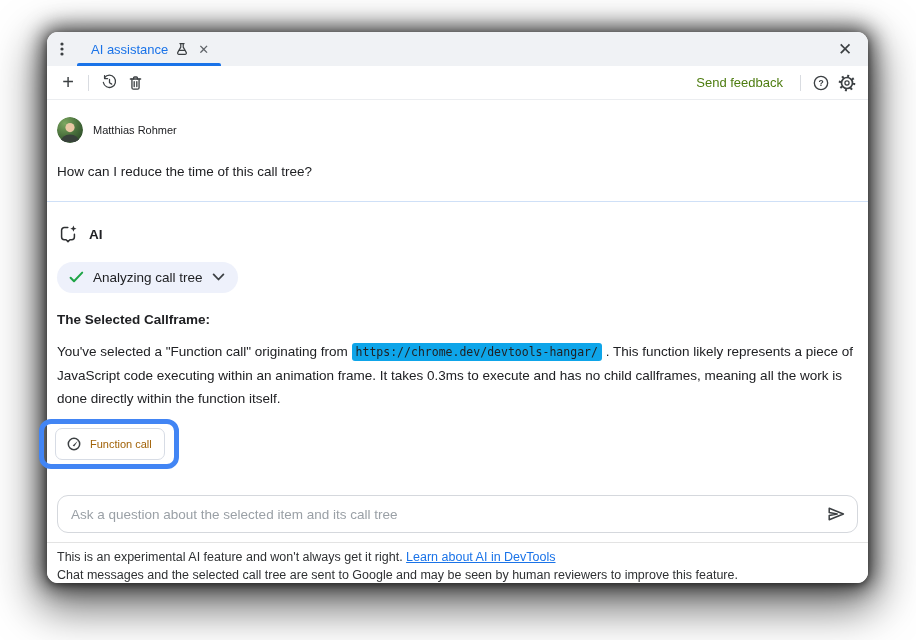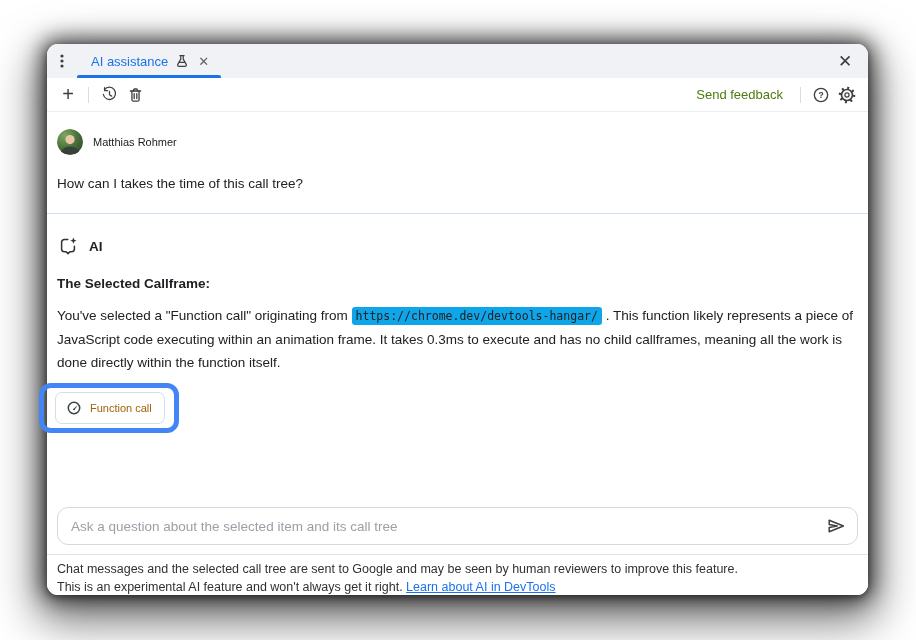--- a/index.html
+++ b/index.html
@@ -3,21 +3,21 @@
 <meta charset="utf-8">
 <style>
   html,body{margin:0;padding:0;}
   body{
     width:916px;height:640px;position:relative;overflow:hidden;
     background:#ffffff;
     font-family:"Liberation Sans", sans-serif;
     -webkit-font-smoothing:antialiased;
   }
   .window{
-    position:absolute;left:47px;top:44px;width:821px;height:551px;
+    position:absolute;left:47px;top:32px;width:821px;height:551px;
     background:#fff;border-radius:11px;
     box-shadow:0 0 20px 5px rgba(0,0,0,.62), 0 16px 44px 10px rgba(0,0,0,.55), 0 2px 6px rgba(0,0,0,.4);
   }
   
   .tabbar{
     height:34px;background:#f0f2f5;border-radius:11px 11px 0 0;
     display:flex;align-items:stretch;position:relative;
   }
   .overflow-btn{width:30px;display:flex;align-items:center;justify-content:center;color:#3c4043;cursor:pointer;}
   .tab{display:flex;align-items:center;gap:7px;padding:0 12px;font-size:13px;color:#3c4043;position:relative;cursor:pointer;}
@@ -171,34 +171,43 @@
           <g clip-path="url(#avclip)">
             <rect width="26" height="26" fill="url(#avbg)"></rect>
             <circle cx="13" cy="10.6" r="4.6" fill="#e9c8a4"></circle>
             <path d="M3.5 25a9.5 7.6 0 0 1 19 0z" fill="#37413a"></path>
           </g>
         </svg>
       </div>
       <div class="user-name">Matthias Rohmer</div>
     </div>
 
-    <div class="question">How can I takes the time of this call tree?</div>
+    <div class="question">How can I reduce the time of this call tree?</div>
 
     <div class="section-divider"></div>
 
     <div class="ai-row">
       <div class="ai-badge">
         <svg width="20" height="20" viewBox="0 0 20 20">
           <path d="M9.8 3.6H6.3A2.7 2.7 0 0 0 3.6 6.3v6.8a2.7 2.7 0 0 0 2.7 2.7h1.8l1.9 1.8 1.9-1.8h1.8a2.7 2.7 0 0 0 2.7-2.7V10.2" fill="none" stroke="currentColor" stroke-width="1.5" stroke-linecap="round" stroke-linejoin="round"></path>
           <path d="M15.4 1.6l.9 2.2 2.2.9-2.2.9-.9 2.2-.9-2.2-2.2-.9 2.2-.9z" fill="currentColor"></path>
         </svg>
       </div>
       <div class="ai-name">AI</div>
     </div>
 
+    <div class="status-chip">
+      <svg width="15" height="13" viewBox="0 0 15 13">
+        <path d="M1.6 6.8l3.4 3.4L13.2 1.6" fill="none" stroke="#1ea446" stroke-width="2" stroke-linecap="round" stroke-linejoin="round"></path>
+      </svg>
+      <span class="label">Analyzing call tree</span>
+      <svg width="13" height="9" viewBox="0 0 13 9">
+        <path d="M1.6 1.4l4.9 5.1 4.9-5.1" fill="none" stroke="#3c4043" stroke-width="1.8" stroke-linecap="round" stroke-linejoin="round"></path>
+      </svg>
+    </div>
 
 
     <div class="h1">The Selected Callframe:</div>
 
     <div class="p2"><span>You've selected a "Function call" originating from </span><span class="code">https://chrome.dev/devtools-hangar/</span><span> . This function likely represents a piece of JavaScript code executing within an animation frame. It takes 0.3ms to execute and has no child callframes, meaning all the work is done directly within the function itself.</span></div>
 
     <div class="fc-annotation">
       <div class="fc-chip">
         <svg width="16" height="16" viewBox="0 0 16 16">
           <circle cx="8" cy="8" r="5.7" fill="none" stroke="#3c4043" stroke-width="1.5"></circle>
@@ -213,17 +222,17 @@
   <div class="input-row">
     <input class="chat-input" type="text" placeholder="Ask a question about the selected item and its call tree" style="">
     <div class="send-btn">
       <svg width="20" height="20" viewBox="0 0 20 20">
         <path d="M3.2 15.8v-4.2l8-1.6-8-1.6V4.2L17.4 10z" fill="none" stroke="currentColor" stroke-width="1.5" stroke-linejoin="round"></path>
       </svg>
     </div>
   </div>
 
   <div class="footer">
+    <span style="display:block;"><span>This is an experimental AI feature and won't always get it right. </span><a>Learn about AI in DevTools</a></span>
     <span style="display:block;">Chat messages and the selected call tree are sent to Google and may be seen by human reviewers to improve this feature.</span>
-    <span style="display:block;"><span>This is an experimental AI feature and won't always get it right. </span><a>Learn about AI in DevTools</a></span>
   </div>
 
 </div>
 
 </body></html>

